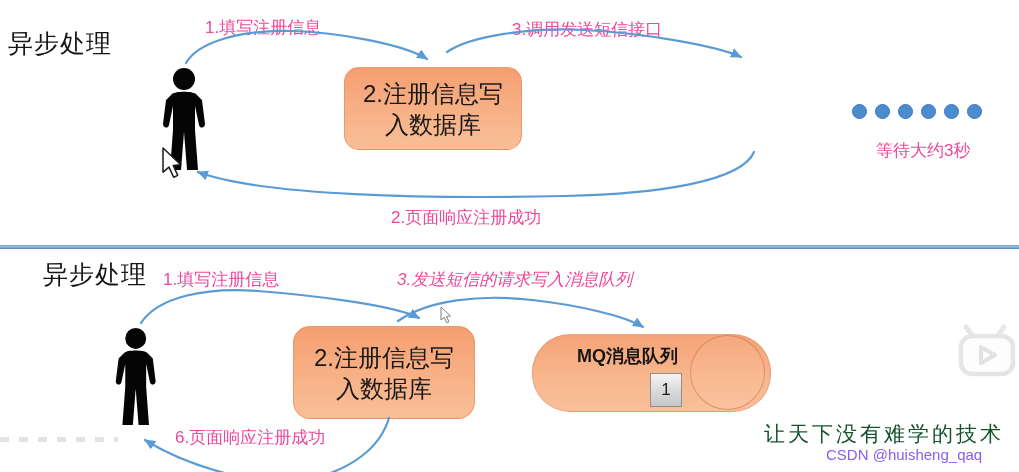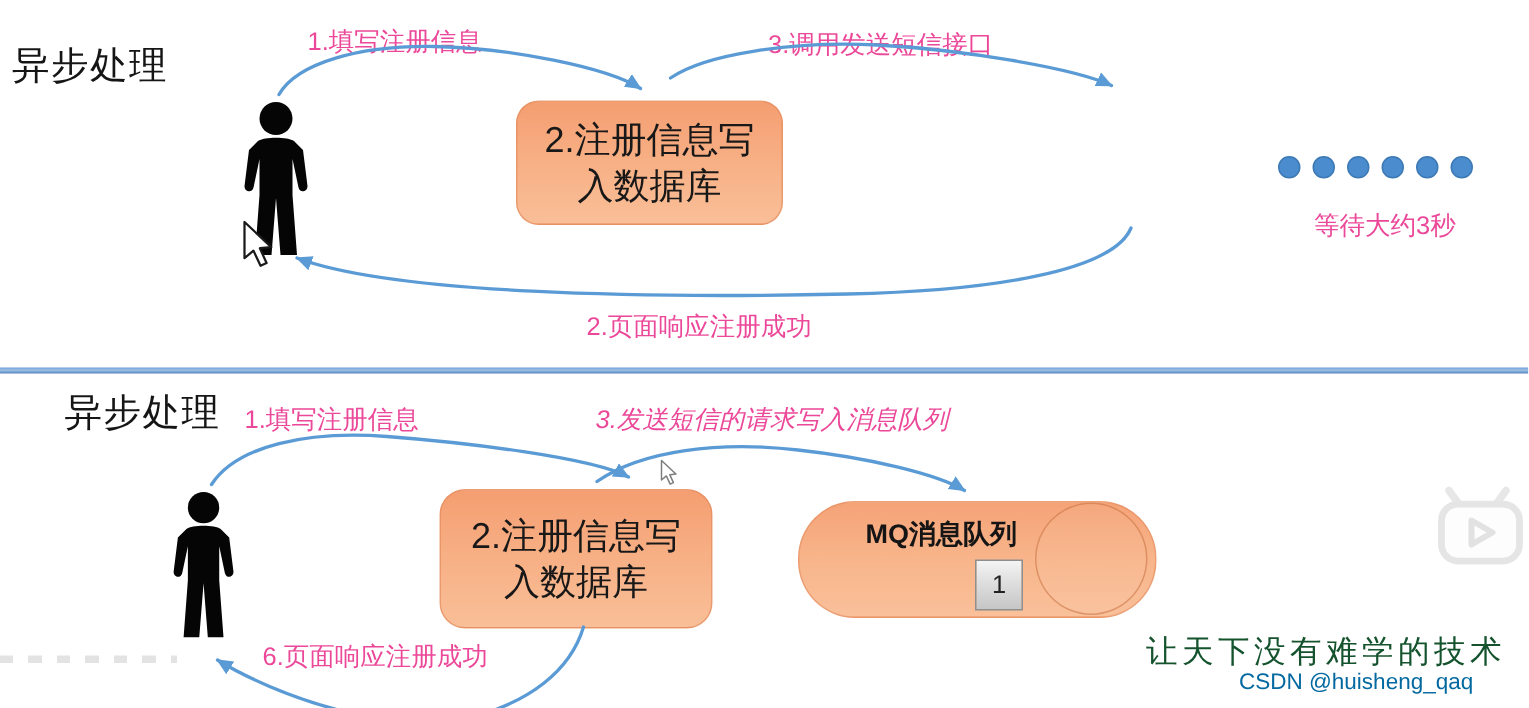--- a/index.html
+++ b/index.html
@@ -36,21 +36,21 @@
   .dots{position:absolute;left:852px;top:104px;display:flex;gap:8px;}
   .dot{width:15px;height:15px;border-radius:50%;background:#4a8ccd;border:1.5px solid #3c79b5;box-sizing:border-box;}
   .divider{
     position:absolute;left:0;top:245px;width:1019px;height:4px;
     background:linear-gradient(180deg,#6f9fd8 0%,#9fc0e4 45%,#4f83c0 100%);
   }
   .slogan{
     position:absolute;left:764px;top:420px;font-size:21px;letter-spacing:3px;
     color:#14532d;font-family:Liberation Sans, sans-serif;white-space:nowrap;
   }
-  .credit{position:absolute;left:826px;top:446px;font-size:15px;color:#0369a1;white-space:nowrap;}
+  .credit{position:absolute;left:826px;top:446px;font-size:15px;color:#8b5cf6;white-space:nowrap;}
   .fade-dashes{
     position:absolute;left:0;top:437px;width:118px;height:5px;
     background:repeating-linear-gradient(90deg,#e3e3e3 0 9px,transparent 9px 19px);
   }
   svg.overlay{position:absolute;left:0;top:0;pointer-events:none;}
 </style>
 </head>
 <body>
 
 <div class="stage">

